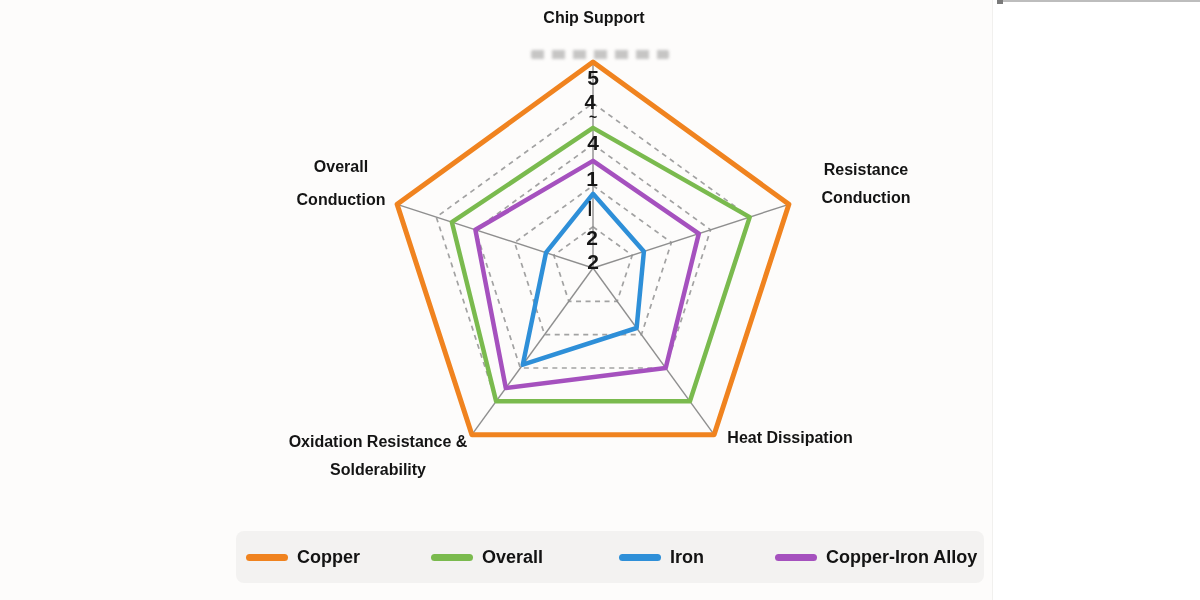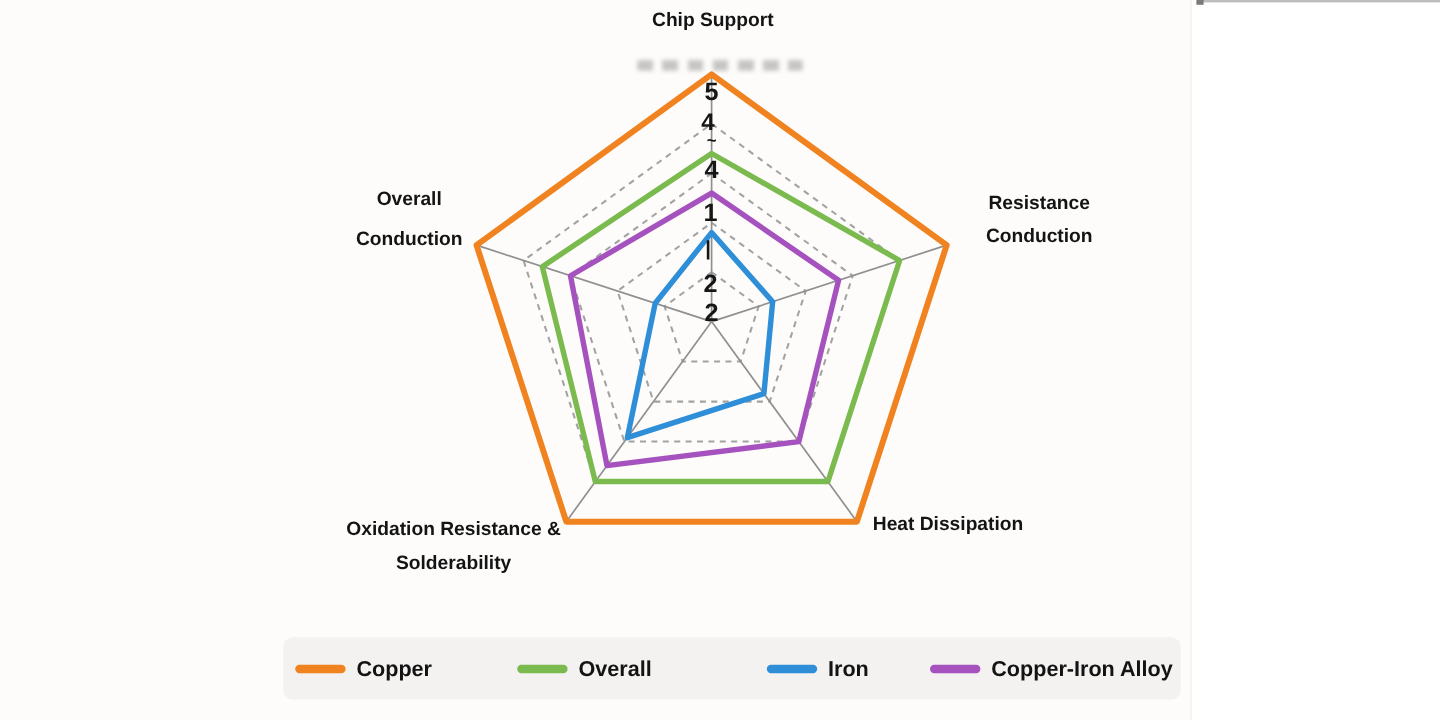--- a/index.html
+++ b/index.html
@@ -81,21 +81,21 @@
 
   <div class="legend-strip" id="legend">
       <div class="legend-item" style="left: 10px;">
         <span class="legend-dash" style="background: rgb(240, 131, 31);"></span>
         <span class="legend-label">Copper</span>
       </div>
       <div class="legend-item" style="left: 195px;">
         <span class="legend-dash" style="background: rgb(122, 186, 78);"></span>
         <span class="legend-label">Overall</span>
       </div>
-      <div class="legend-item" style="left: 403px;">
+      <div class="legend-item" style="left: 383px;">
         <span class="legend-dash" style="background: rgb(46, 143, 216);"></span>
         <span class="legend-label">Iron</span>
       </div>
       <div class="legend-item" style="left: 539px;">
         <span class="legend-dash" style="background: rgb(165, 81, 190);"></span>
         <span class="legend-label">Copper-Iron Alloy</span>
       </div>
     </div>
 
   <div class="tr-line"></div>

